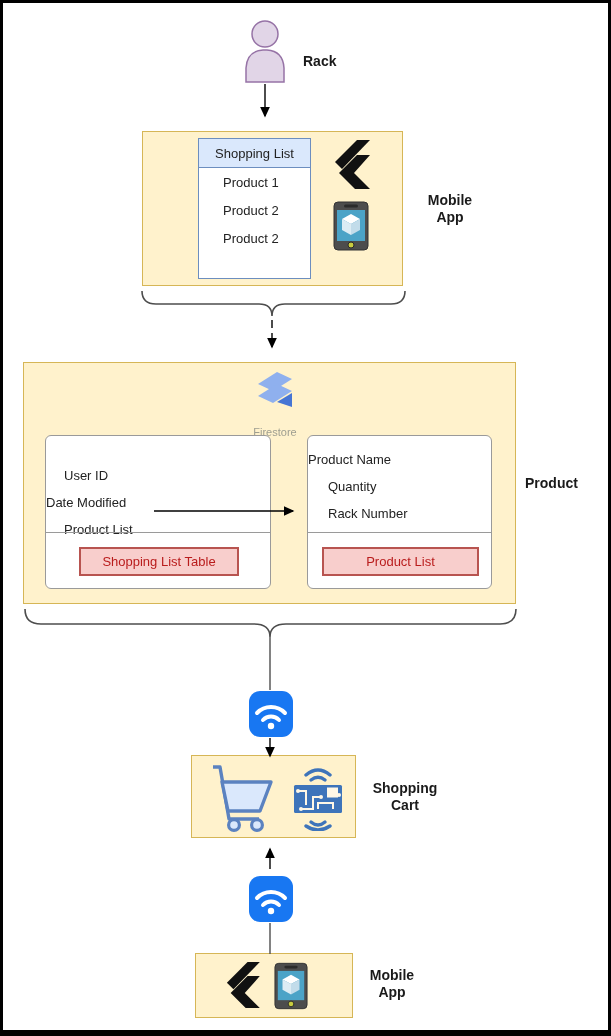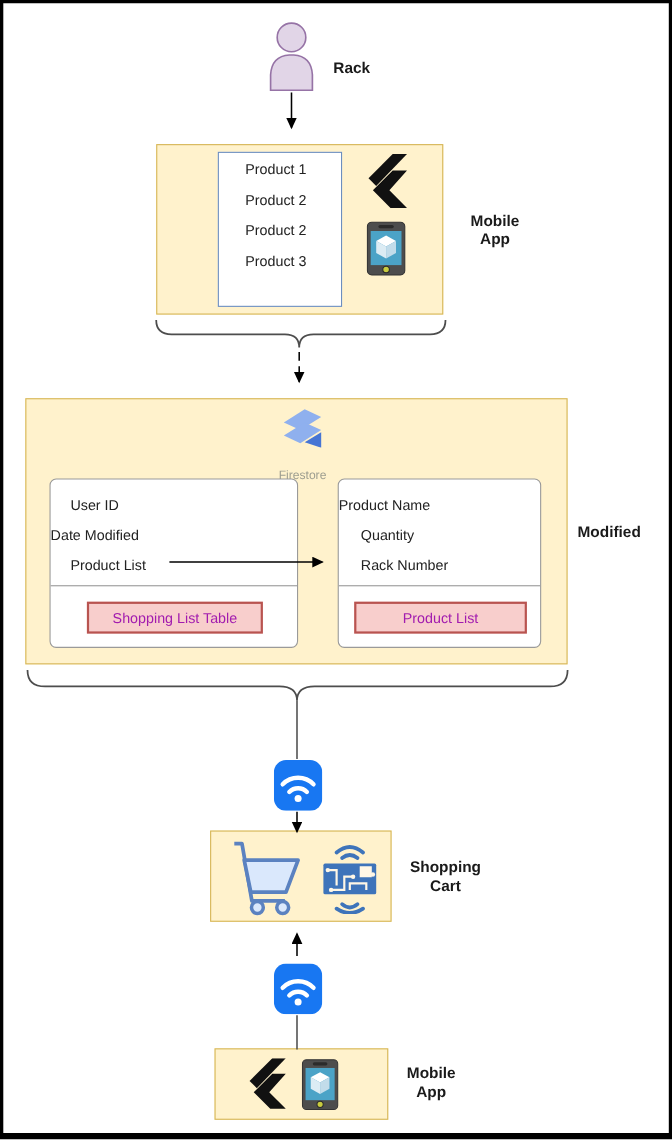--- a/index.html
+++ b/index.html
@@ -11,44 +11,44 @@
   
   .sl-table{background:#fff;border:1px solid #6C8EBF;}
   .sl-header{background:#DAE8FC;border-bottom:1px solid #6C8EBF;height:28px;display:flex;
              align-items:center;justify-content:center;font-size:13px;color:#222;}
   .sl-row{height:28px;display:flex;align-items:center;padding-left:24px;font-size:13px;color:#222;}
   
   .db-table{background:#fff;border:1px solid #9a9a9a;border-radius:6px;}
   .db-field{height:27px;display:flex;align-items:center;font-size:13px;color:#222;}
   .db-divider{position:absolute;left:0;right:0;border-top:1px solid #9a9a9a;}
   .pink-caption{background:#F8CECC;border:2px solid #B85450;display:flex;align-items:center;
-                justify-content:center;font-size:13px;color:#a21caf;}
+                justify-content:center;font-size:13px;color:#b91c1c;}
   .firestore-label{font-size:11px;color:#9e9e90;text-align:center;margin-top:18px;}
   svg{display:block;}
   #connectors{position:absolute;left:0;top:0;pointer-events:none;z-index:6;}
   .z2{z-index:2;} .z3{z-index:3;}
 </style>
 </head>
 <body>
 
 <div id="stage">
 
   <svg class="abs z2" style="left:236px;top:16px" width="52" height="64" viewBox="0 0 52 64">
     <circle cx="26" cy="15" r="13" fill="#E1D5E7" stroke="#9673A6" stroke-width="1.5"></circle>
     <path d="M7,63 L7,49 Q8,32 24,31 L28,31 Q44,32 45,49 L45,63 Z" fill="#E1D5E7" stroke="#9673A6" stroke-width="1.5"></path>
   </svg>
   <div class="abs bold-label" style="left:300px;top:50px">Rack</div>
 
   <div class="abs yellow-box z2" style="left:139px;top:128px;width:261px;height:155px"></div>
 
   <div class="abs sl-table z3" style="left:195px;top:135px;width:113px;height:141px">
+    <div class="sl-header">Shopping List</div>
     <div class="sl-row">Product 1</div>
     <div class="sl-row">Product 2</div>
     <div class="sl-row">Product 2</div>
-    <div class="sl-row">Product 3</div>
   </div>
 
   <svg class="abs z3" style="left:327px;top:137px" width="40" height="50" viewBox="0 0 40 50">
     <polygon points="40,0 27,0 5,22 12,29" fill="#111"></polygon>
     <path d="M40,15 L27,15 L9,33 L25,49 L40,49 L24,33 Z" fill="#111"></path>
   </svg>
 
   <svg class="abs z3" style="left:330px;top:198px" width="36" height="50" viewBox="0 0 36 50">
     <rect x="1" y="1" width="34" height="48" rx="4" fill="#4D4D4D" stroke="#333"></rect>
     <rect x="11" y="3.5" width="14" height="3" rx="1.5" fill="#2b2b2b"></rect>
@@ -64,36 +64,36 @@
   <div class="abs yellow-box z2" style="left:20px;top:359px;width:493px;height:242px"></div>
 
   <svg class="abs z3" style="left:251px;top:366px" width="42" height="38" viewBox="0 0 42 38">
     <polygon points="4,15 23,3 38,10 19,22" fill="#8FB0EE"></polygon>
     <polygon points="4,27 23,15 38,22 19,34" fill="#8FB0EE"></polygon>
     <polygon points="23,33 38,24 38,38" fill="#4675D4"></polygon>
   </svg>
   <div class="abs firestore-label z3" style="left:244px;top:405px;width:56px">Firestore</div>
 
   <div class="abs db-table z3" style="left:42px;top:432px;width:226px;height:154px">
-    <div class="db-field" style="padding-left:18px;margin-top:10px">User ID</div>
+    <div class="db-field" style="padding-left:18px;margin-top:26px">User ID</div>
     <div class="db-field" style="">Date Modified</div>
     <div class="db-field" style="padding-left:18px">Product List</div>
     <div class="db-divider" style="top:96px"></div>
     <div class="abs pink-caption" style="left:33px;top:111px;width:160px;height:29px">Shopping List Table</div>
   </div>
 
   <div class="abs db-table z3" style="left:304px;top:432px;width:185px;height:154px">
     <div class="db-field" style="margin-top:10px">Product Name</div>
     <div class="db-field" style="padding-left:20px">Quantity</div>
     <div class="db-field" style="padding-left:20px">Rack Number</div>
     <div class="db-divider" style="top:96px"></div>
     <div class="abs pink-caption" style="left:14px;top:111px;width:157px;height:29px">Product List</div>
   </div>
 
-  <div class="abs bold-label" style="left:522px;top:472px">Modified</div>
+  <div class="abs bold-label" style="left:522px;top:472px">Product</div>
 
   <svg class="abs z2" style="left:246px;top:688px" width="44" height="46" viewBox="0 0 44 46">
     <rect x="0" y="0" width="44" height="46" rx="11" fill="#1877F2"></rect>
     <path d="M8,22 A19.5,19.5 0 0 1 36,22" fill="none" stroke="#fff" stroke-width="4" stroke-linecap="round"></path>
     <path d="M14,29 A11,11 0 0 1 30,29" fill="none" stroke="#fff" stroke-width="4" stroke-linecap="round"></path>
     <circle cx="22" cy="35" r="3.2" fill="#fff"></circle>
   </svg>
 
   <div class="abs yellow-box z2" style="left:188px;top:752px;width:165px;height:83px"></div>
 

